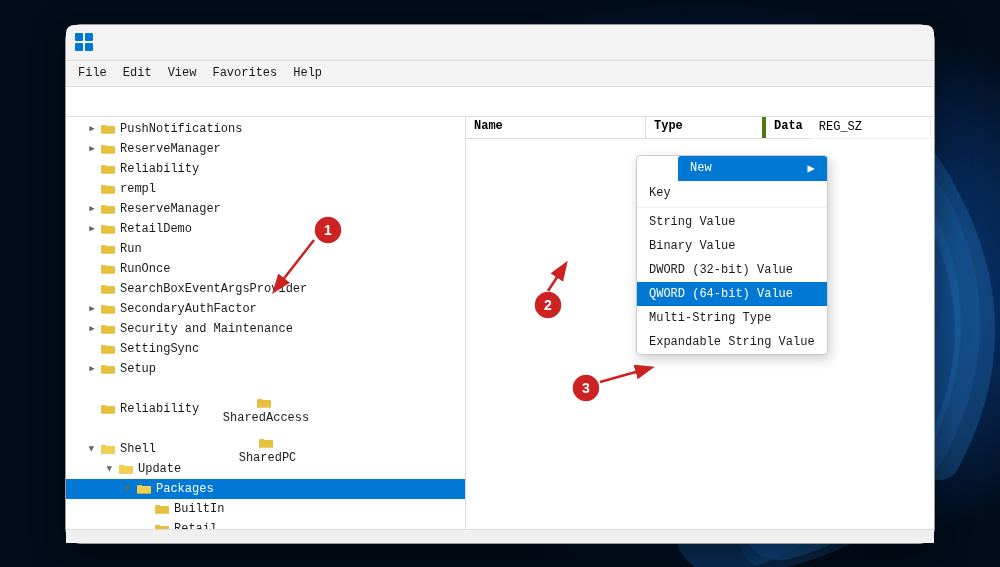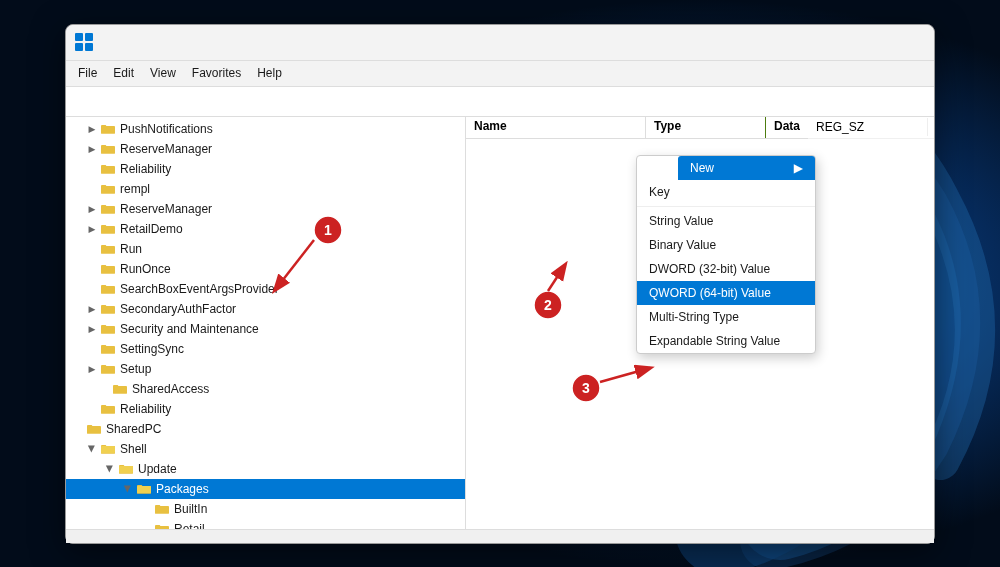--- a/index.html
+++ b/index.html
@@ -12,26 +12,27 @@
       justify-content: center;
       font-family: 'Segoe UI', Arial, sans-serif;
       overflow: hidden;
       position: relative;
     }
     .window {
       width: 870px;
       height: 520px;
       background: #f3f3f3;
       border: 1px solid #999;
-      border-radius: 8px;
+      border-radius: 16px;
       display: flex;
       flex-direction: column;
       box-shadow: 0 8px 32px rgba(0,0,0,0.5);
       position: relative;
       z-index: 10;
+      font-family: Liberation Mono, monospace;
     }
     
     .titlebar {
       height: 36px;
       background: #f3f3f3;
       border-radius: 8px 8px 0 0;
       display: flex;
       align-items: center;
       padding: 0 8px;
       border-bottom: 1px solid #ddd;
@@ -148,21 +149,21 @@
       display: flex;
       position: relative;
     }
     .right-header {
       display: flex;
       height: 22px;
       border-bottom: 1px solid #ddd;
       flex-shrink: 0;
     }
     .col-name { width: 180px; padding: 2px 8px; font-size: 12px; font-weight: bold; border-right: 1px solid #ddd; }
-    .col-type { width: 120px; padding: 2px 8px; font-size: 12px; font-weight: bold; border-right: 1px solid #4d7c0f; }
+    .col-type { width: 120px; padding: 2px 8px; font-size: 12px; font-weight: bold; border-right: 4px solid #4d7c0f; }
     .col-data { flex: 1; padding: 2px 8px; font-size: 12px; font-weight: bold; }
     .right-row {
       display: flex;
       height: 22px;
       align-items: center;
       border-bottom: 1px solid #f0f0f0;
     }
     .right-row .cell-name { width: 180px; padding: 2px 8px; font-size: 12px; display: flex; align-items: center; gap: 4px; border-right: 1px solid #eee; }
     .right-row .cell-type { width: 120px; padding: 2px 8px; font-size: 12px; border-right: 1px solid #eee; }
     .right-row .cell-data { flex: 1; padding: 2px 8px; font-size: 12px; text-align: center; }
@@ -425,21 +426,21 @@
           <span class="tree-arrow">▶</span>
           <span class="folder-icon">
             <svg class="folder-svg" viewBox="0 0 16 12" xmlns="http://www.w3.org/2000/svg">
       <rect x="0" y="3" width="16" height="9" rx="1" fill="#e8c040"></rect>
       <rect x="0" y="2" width="6" height="4" rx="1" fill="#e8c040"></rect>
 
     </svg>
           </span>
           <span>Setup</span>
         </div>
-        <div class="tree-item" style="padding-left: 30px;">
+        <div class="tree-item" style="padding-left: 1px; flex-direction: column;">
           <span class="tree-arrow" style="visibility: hidden;">▶</span>
           <span class="folder-icon">
             <svg class="folder-svg" viewBox="0 0 16 12" xmlns="http://www.w3.org/2000/svg">
       <rect x="0" y="3" width="16" height="9" rx="1" fill="#e8c040"></rect>
       <rect x="0" y="2" width="6" height="4" rx="1" fill="#e8c040"></rect>
 
     </svg>
           </span>
           <span>SharedAccess</span>
         </div>
@@ -447,21 +448,21 @@
           <span class="tree-arrow" style="visibility: hidden;">▶</span>
           <span class="folder-icon">
             <svg class="folder-svg" viewBox="0 0 16 12" xmlns="http://www.w3.org/2000/svg">
       <rect x="0" y="3" width="16" height="9" rx="1" fill="#e8c040"></rect>
       <rect x="0" y="2" width="6" height="4" rx="1" fill="#e8c040"></rect>
 
     </svg>
           </span>
           <span>Reliability</span>
         </div>
-        <div class="tree-item" style="">
+        <div class="tree-item" style=" flex-direction: column;">
           <span class="tree-arrow" style="visibility: hidden;">▶</span>
           <span class="folder-icon">
             <svg class="folder-svg" viewBox="0 0 16 12" xmlns="http://www.w3.org/2000/svg">
       <rect x="0" y="3" width="16" height="9" rx="1" fill="#e8c040"></rect>
       <rect x="0" y="2" width="6" height="4" rx="1" fill="#e8c040"></rect>
 
     </svg>
           </span>
           <span>SharedPC</span>
         </div>

